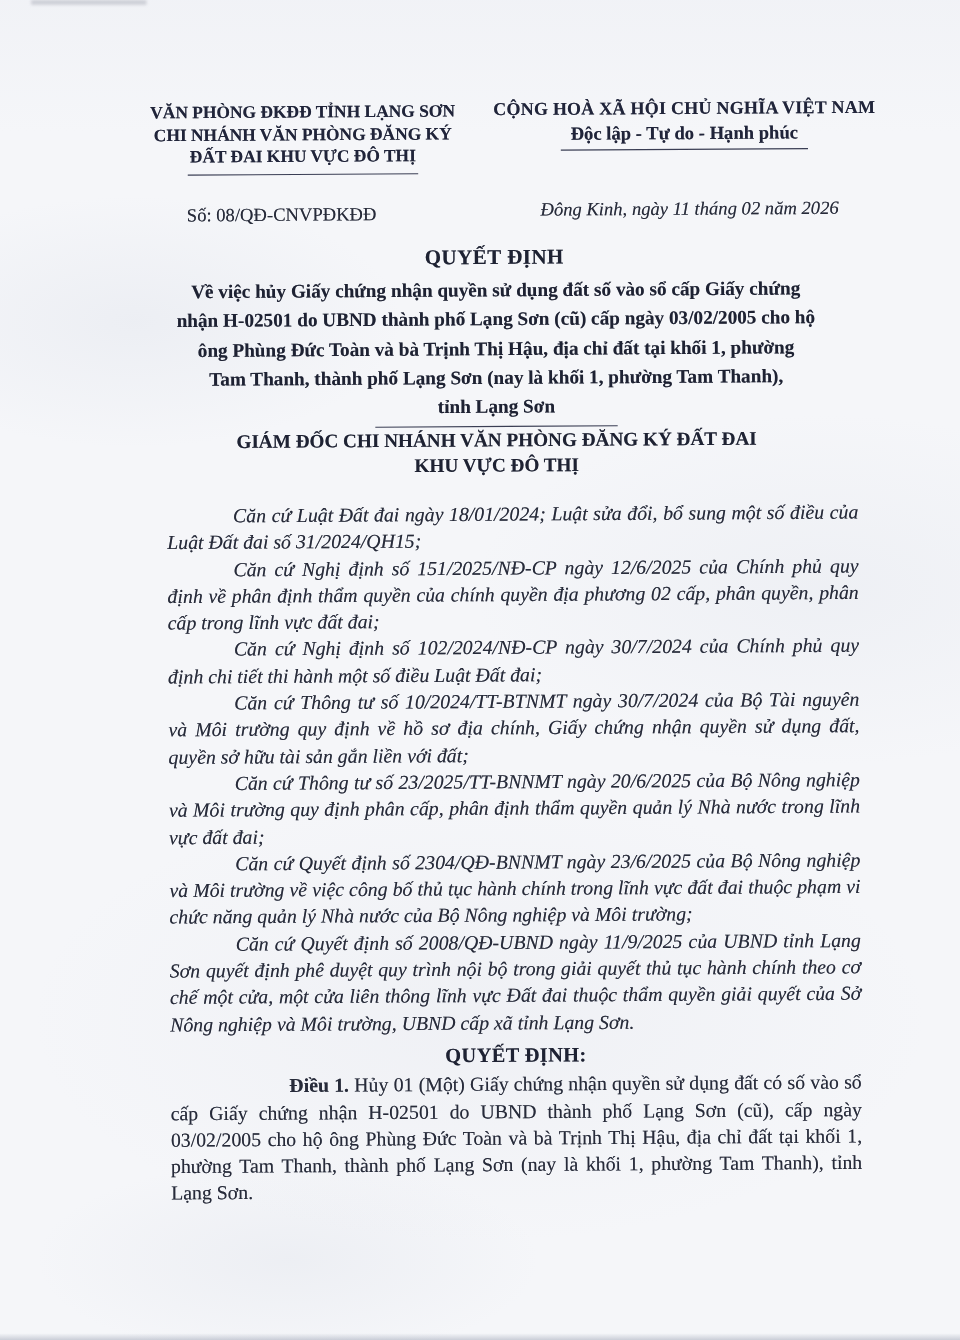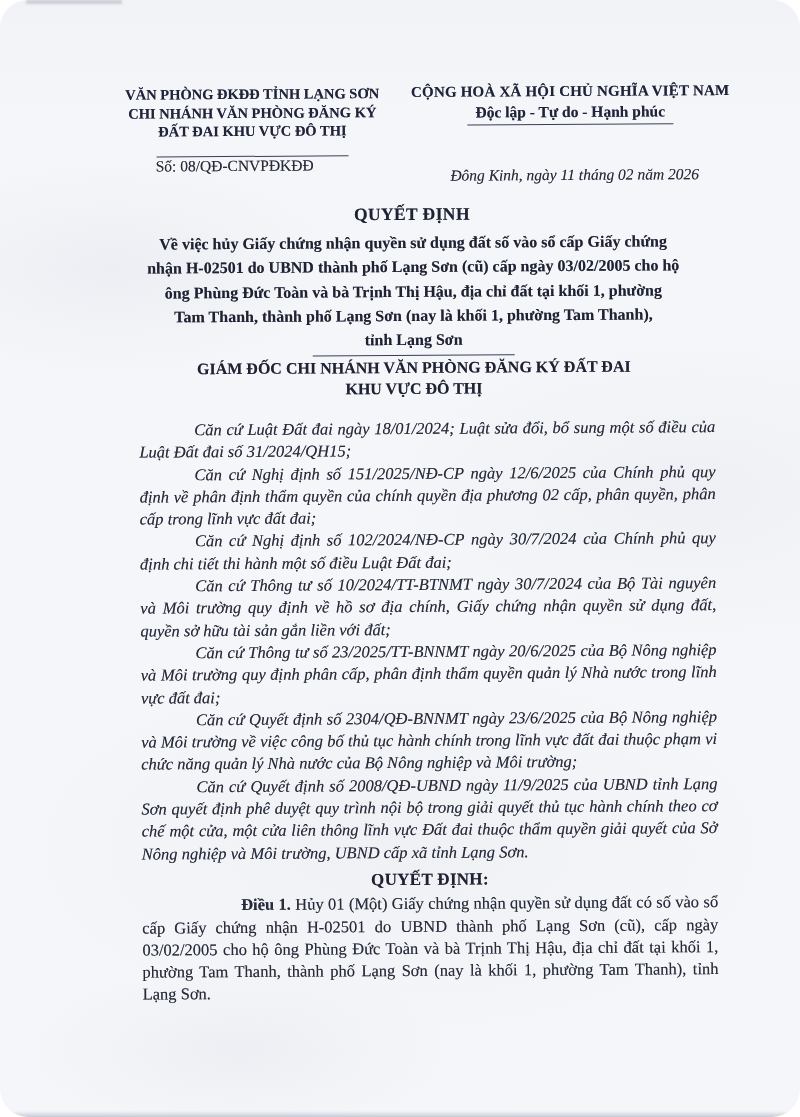--- a/index.html
+++ b/index.html
@@ -2,47 +2,46 @@
 <html lang="vi"><head>
 <meta charset="utf-8">
 <style>
   * { margin:0; padding:0; box-sizing:border-box; }
   html,body { background:#ffffff; }
   .page {
     position:relative; width:800px; height:1117px;
     background:#f5f6f9; overflow:hidden;
     font-family:"Liberation Serif", serif;
     color:#272b3a;
-    border-radius:28px;
   }
   
   .page::before {
     content:""; position:absolute; inset:0; pointer-events:none;
     background:
       radial-gradient(ellipse 320px 150px at 14% 24%, rgba(190,198,214,.16), transparent 70%),
       radial-gradient(ellipse 420px 210px at 86% 44%, rgba(190,198,214,.13), transparent 70%),
       radial-gradient(ellipse 520px 260px at 50% 76%, rgba(196,202,216,.12), transparent 72%),
       radial-gradient(ellipse 300px 120px at 30% 94%, rgba(186,194,210,.14), transparent 70%),
       linear-gradient(to bottom, rgba(205,210,222,.10), rgba(205,210,222,0) 10%);
   }
   .content { position:absolute; inset:0; transform:rotate(-0.35deg); }
   .content * { text-shadow:0 0 .5px rgba(39,43,58,.55); }
   .ul { display:inline-block; border-bottom:1.5px solid #3a3e54; }
 
   
   .org   { position:absolute; top:84px;  left:100px; width:310px; text-align:center;
            font-weight:bold; color:#20243a; font-size:14.5px; line-height:18.5px; }
-  .org .l3 .ul { padding:0 2px 15px; }
+  .org .l3 .ul { padding:0 2px 4px; }
   .nat   { position:absolute; top:84px;  left:408px; width:330px; text-align:center;
            font-weight:bold; color:#20243a; }
   .nat .l1 { font-size:15px; letter-spacing:.2px; }
   .nat .l2 { font-size:15.5px; margin-top:3px; }
   .nat .l2 .ul { padding:0 8px 3px; }
 
-  .docnum { position:absolute; top:156px; left:158px; font-size:15.5px;text-align:right; }
+  .docnum { position:absolute; top:170px; left:158px; font-size:15.5px;text-align:right; }
   .pdate  { position:absolute; top:167px; left:412px; width:330px; text-align:center;
             font-style:italic; font-size:15.5px; }
 
   .title  { position:absolute; top:204px; left:0; width:828px; text-align:center;
             font-weight:bold; font-size:17.5px; letter-spacing:.4px; color:#1e2233; }
 
   .subject { position:absolute; top:231px; left:100px; width:630px; text-align:center;
              font-weight:bold; font-size:16px; line-height:24.3px; color:#1e2233; }
   .subject .ul { padding:0 52px 3px; }
 

